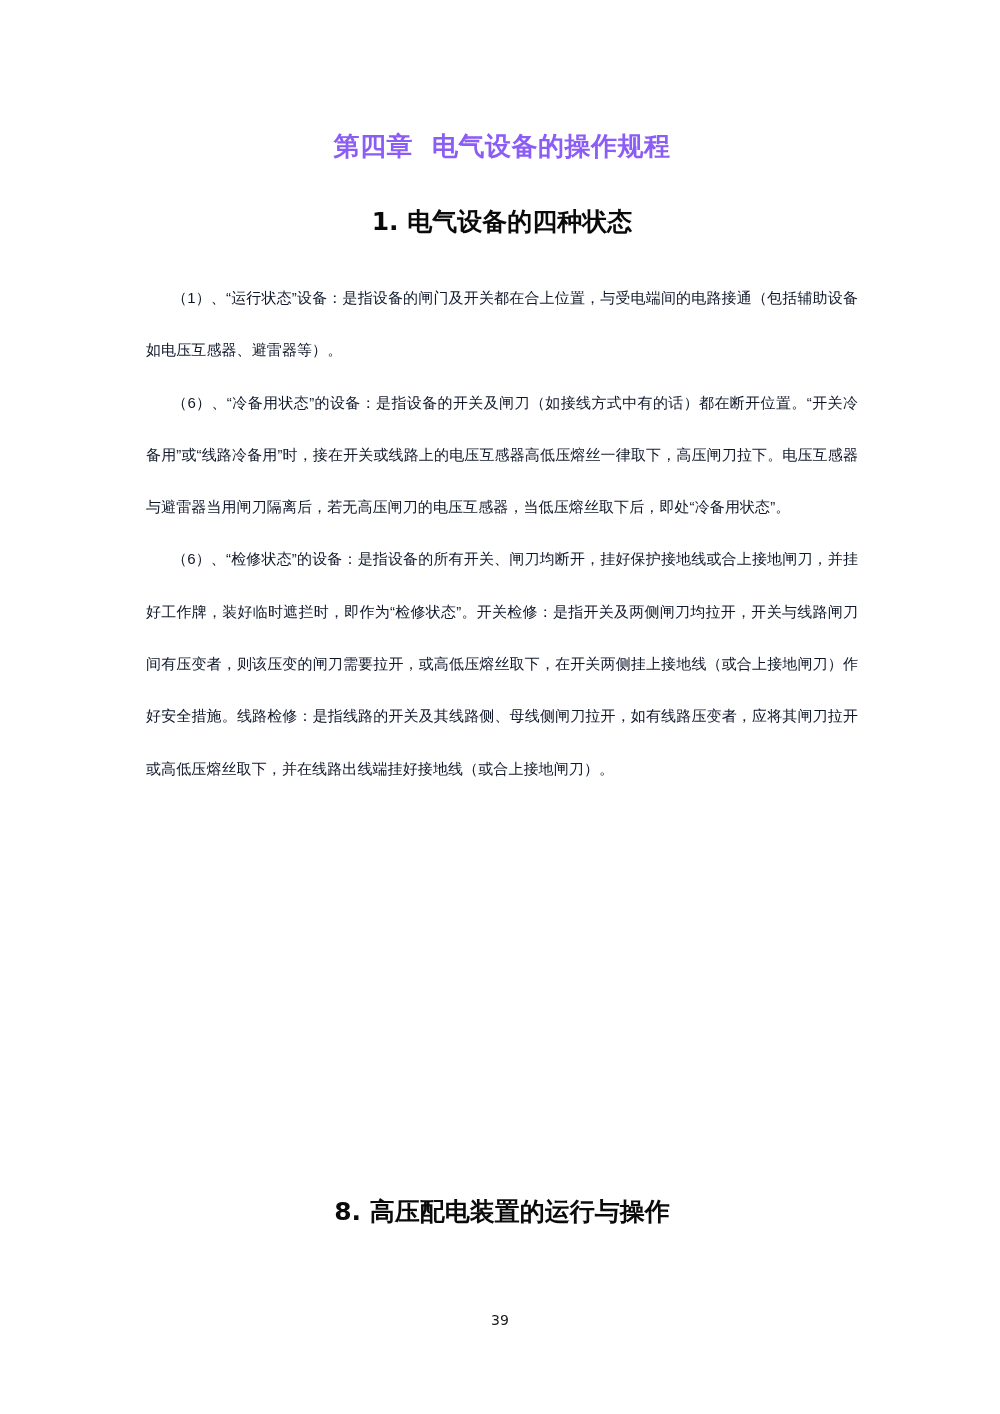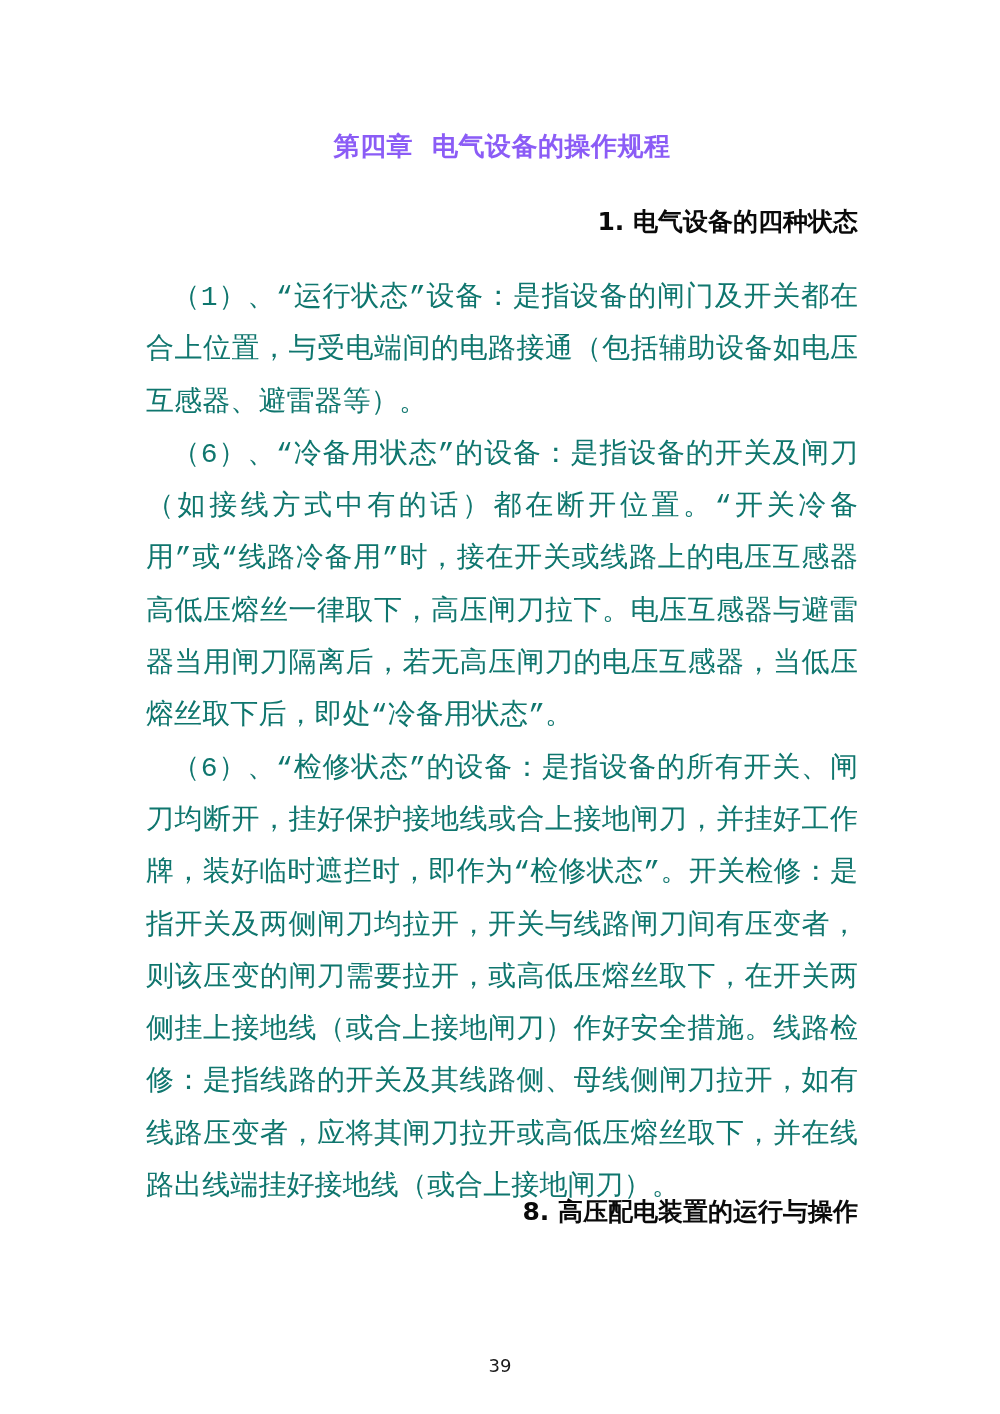--- a/index.html
+++ b/index.html
@@ -52,21 +52,21 @@
     white-space: pre;
   }
 
   
   .section-heading {
     margin: 0;
     padding: 0;
     position: absolute;
     left: 0;
     width: 712px;
-    text-align: right;
+    text-align: center;
     font-family: "DejaVu Sans", "Liberation Sans", sans-serif;
     font-weight: 700;
     font-size: 25px;
     line-height: 38px;
     letter-spacing: 0px;
     color: #0a0a0a;
   }
   #heading-1 { top: 203px; }
   #heading-2 { top: 1193px; }
 
@@ -74,41 +74,41 @@
   .body-block {
     position: absolute;
     left: 0;
     top: 272px;
     width: 712px;
   }
 
   .para {
     margin: 0 0 0 0;
     padding: 0;
-    font-family: Liberation Mono, monospace;
-    font-size: 28px;
+    font-family: Liberation Sans, sans-serif;
+    font-size: 15px;
     line-height: 52.3px;
-    color: #0f766e;
+    color: #0f172a;
     text-align: justify;
     text-justify: inter-character;
     text-indent: 26px;
     letter-spacing: 0.1px;
     word-break: break-all;
     overflow-wrap: anywhere;
   }
 
   
   .page-number {
     position: absolute;
     left: 0;
-    top: 1357px;
+    top: 1311px;
     width: 1000px;
     text-align: center;
     font-family: "DejaVu Sans", "Liberation Sans", sans-serif;
-    font-size: 18px;
+    font-size: 14px;
     line-height: 18px;
     font-weight: 400;
     color: #1a1a1a;
   }
 </style>
 </head>
 <body>
 
 <div class="page">
 

